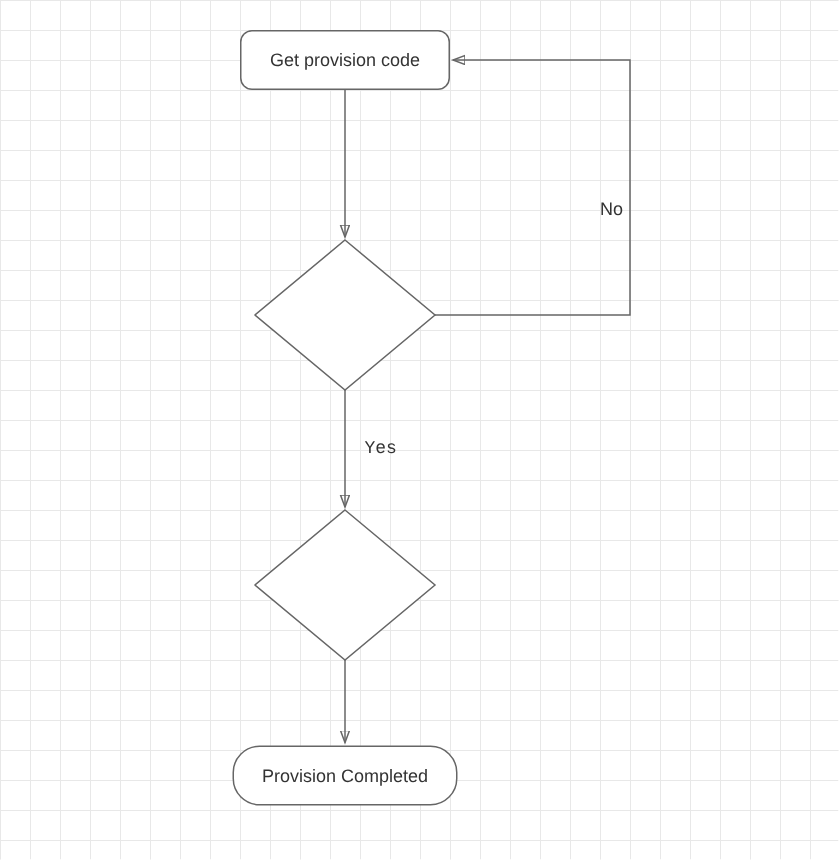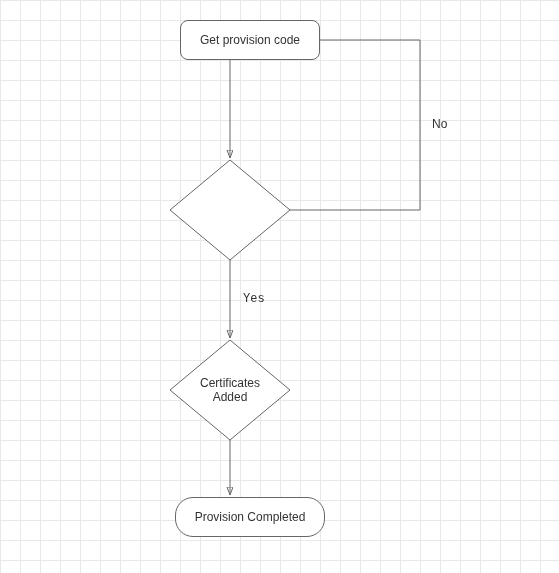--- a/index.html
+++ b/index.html
@@ -36,21 +36,20 @@
     background: #fff;
     border: 1px solid #666;
     border-radius: 8px;
     display: flex;
     align-items: center;
     justify-content: center;
     text-align: center;
     line-height: 1.2;
     box-sizing: border-box;
     padding: 4px;
-    margin-left: 20px;
   }
   .diamond-wrap {
     position: absolute;
     display: flex;
     align-items: center;
     justify-content: center;
   }
   .diamond-label {
     position: relative;
     text-align: center;
@@ -85,24 +84,21 @@
 
     <polygon points="230,160 290,210 230,260 170,210" fill="#fff" stroke="#666"></polygon>
     <polygon points="230,340 290,390 230,440 170,390" fill="#fff" stroke="#666"></polygon>
   </svg>
 
   <div class="box" style="left:160px; top:20px; width:140px; height:40px;">
     <span>Get provision code</span>
   </div>
 
 
-  <div class="diamond-wrap" style="left:170px; top:340px; width:120px; height:100px;">
-    <span class="diamond-label">Certificates<br>Added</span>
-  </div>
 
   <div class="box" style="left:155px; top:497px; width:150px; height:40px;border-radius:18px;">
     <span>Provision Completed</span>
   </div>
 
   <div class="edge-label" style="left:243px; top:292px;font-family:Liberation Mono, monospace;">Yes</div>
-  <div class="edge-label" style="left:400px; top:117px;margin-left:32px;">No</div>
+  <div class="edge-label" style="left:400px; top:132px;">No</div>
 
 </div>
 
 </body></html>

